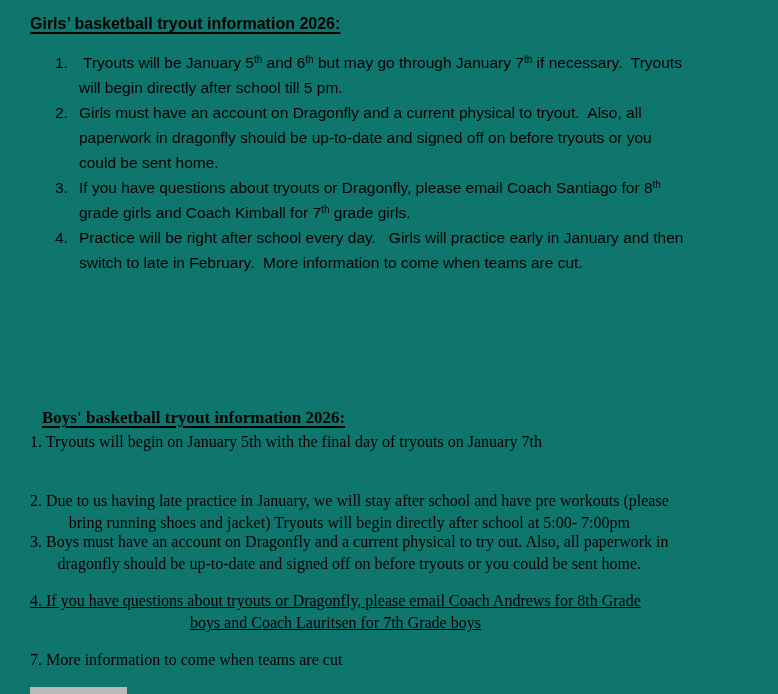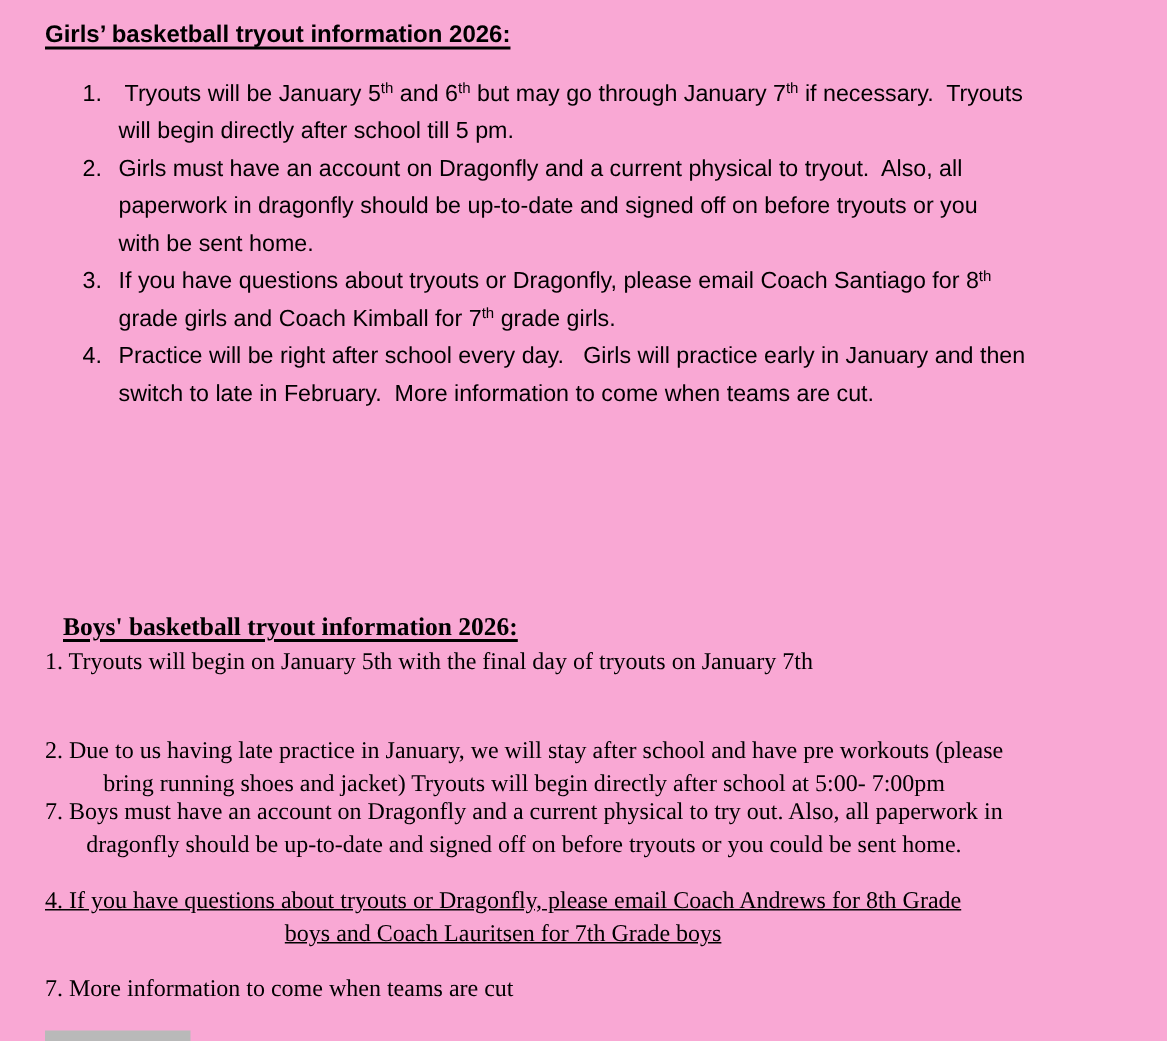--- a/index.html
+++ b/index.html
@@ -4,21 +4,21 @@
 <style>
   html, body {
     margin: 0;
     padding: 0;
     background: #ffffff;
   }
   .page {
     position: relative;
     width: 778px;
     height: 694px;
-    background: #f9a8d4;
+    background: #0f766e;
     overflow: hidden;
     color: #000000;
   }
 
   
   .girls-heading {
     position: absolute;
     left: 30px;
     top: 15px;
     margin: 0;
@@ -117,41 +117,41 @@
   <ol class="girls-list">
       <li>
         <span class="num">1.</span>
         <span class="txt"> Tryouts will be January 5<span class="sup">th</span> and 6<span class="sup">th</span> but may go through January 7<span class="sup">th</span> if necessary.  Tryouts
 will begin directly after school till 5 pm.</span>
       </li>
       <li>
         <span class="num">2.</span>
         <span class="txt">Girls must have an account on Dragonfly and a current physical to tryout.  Also, all
 paperwork in dragonfly should be up-to-date and signed off on before tryouts or you
-with be sent home.</span>
+could be sent home.</span>
       </li>
       <li>
         <span class="num">3.</span>
         <span class="txt">If you have questions about tryouts or Dragonfly, please email Coach Santiago for 8<span class="sup">th</span>
 grade girls and Coach Kimball for 7<span class="sup">th</span> grade girls.</span>
       </li>
       <li>
         <span class="num">4.</span>
         <span class="txt">Practice will be right after school every day.   Girls will practice early in January and then
 switch to late in February.  More information to come when teams are cut.</span>
       </li>
     </ol>
 
   <h2 class="boys-heading">Boys' basketball tryout information 2026:</h2>
 
   <div class="boys-paragraphs">
       <p class="boys-para">1. Tryouts will begin on January 5th with the final day of tryouts on January 7th</p>
       <p class="boys-para">2. Due to us having late practice in January, we will stay after school and have pre workouts (please
 bring running shoes and jacket) Tryouts will begin directly after school at 5:00- 7:00pm</p>
-      <p class="boys-para">7. Boys must have an account on Dragonfly and a current physical to try out. Also, all paperwork in
+      <p class="boys-para">3. Boys must have an account on Dragonfly and a current physical to try out. Also, all paperwork in
 dragonfly should be up-to-date and signed off on before tryouts or you could be sent home.</p>
       <p class="boys-para">4. If you have questions about tryouts or Dragonfly, please email Coach Andrews for 8th Grade
 boys and Coach Lauritsen for 7th Grade boys</p>
       <p class="boys-para">7. More information to come when teams are cut</p>
     </div>
 
   <div class="scrollbar-thumb" style="background: rgb(185, 185, 185);"></div>
 
 </div>
 

